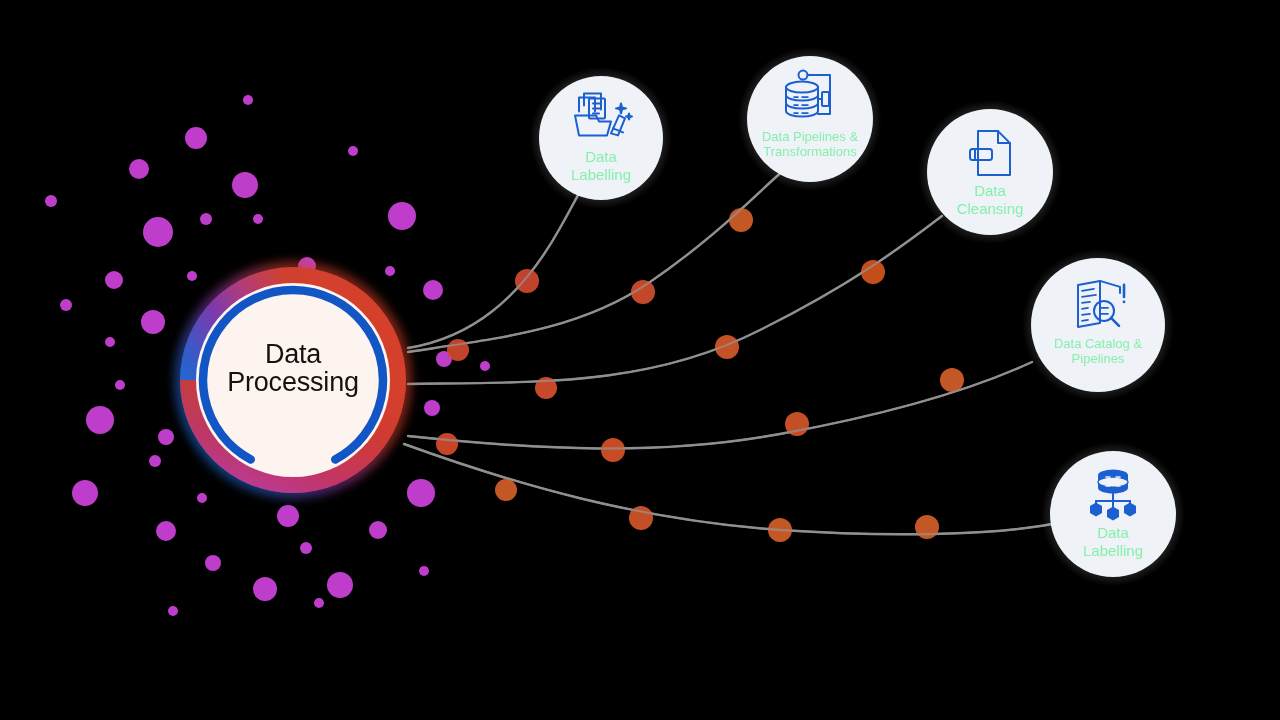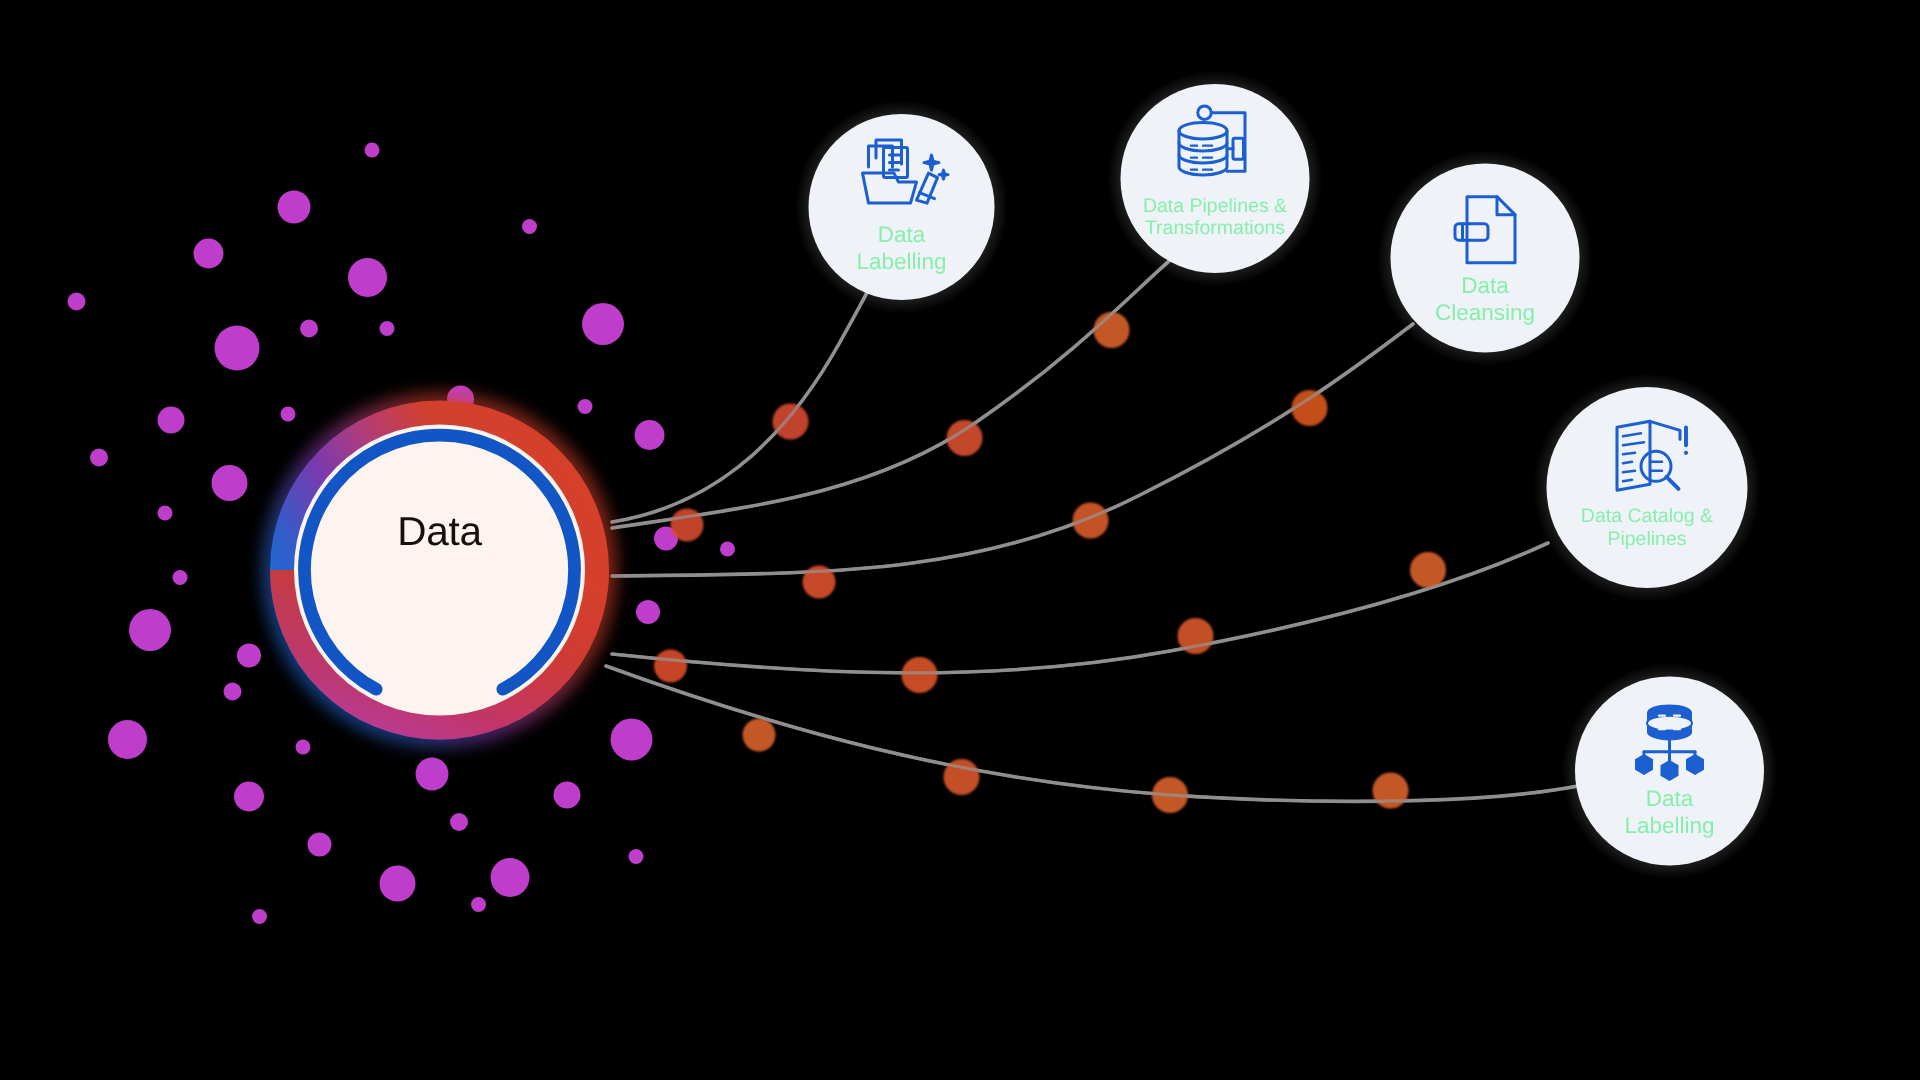--- a/index.html
+++ b/index.html
@@ -224,20 +224,21 @@
           <path d="M -17 6 L -17 11 M 17 6 L 17 11" stroke-width="2"></path>
           <path d="M -23 11 L -17 7.5 L -11 11 L -11 18 L -17 21.5 L -23 18 Z" fill="#1C5FD0" stroke-width="0"></path>
           <path d="M -6 15 L 0 11.5 L 6 15 L 6 22 L 0 25.5 L -6 22 Z" fill="#1C5FD0" stroke-width="0"></path>
           <path d="M 11 11 L 17 7.5 L 23 11 L 23 18 L 17 21.5 L 11 18 Z" fill="#1C5FD0" stroke-width="0"></path>
         </g>
       </g>
   </svg>
 
   <div class="hub-label">
     <div>Data</div>
+    <div>Processing</div>
   </div>
 
   <div id="label-layer">
       <div class="node-label" style="font-size: 15px; width: 148px; left: 527px; top: 147.92px;"><div>Data</div><div>Labelling</div></div>
       <div class="node-label" style="font-size: 13px; width: 150px; left: 735px; top: 129.08px;"><div>Data Pipelines &amp;</div><div>Transformations</div></div>
       <div class="node-label" style="font-size: 15px; width: 150px; left: 915px; top: 182.08px;"><div>Data</div><div>Cleansing</div></div>
       <div class="node-label" style="font-size: 13px; width: 158px; left: 1019px; top: 335.72px;"><div>Data Catalog &amp;</div><div>Pipelines</div></div>
       <div class="node-label" style="font-size: 15px; width: 150px; left: 1038px; top: 524.08px;"><div>Data</div><div>Labelling</div></div>
     </div>
 </div>

